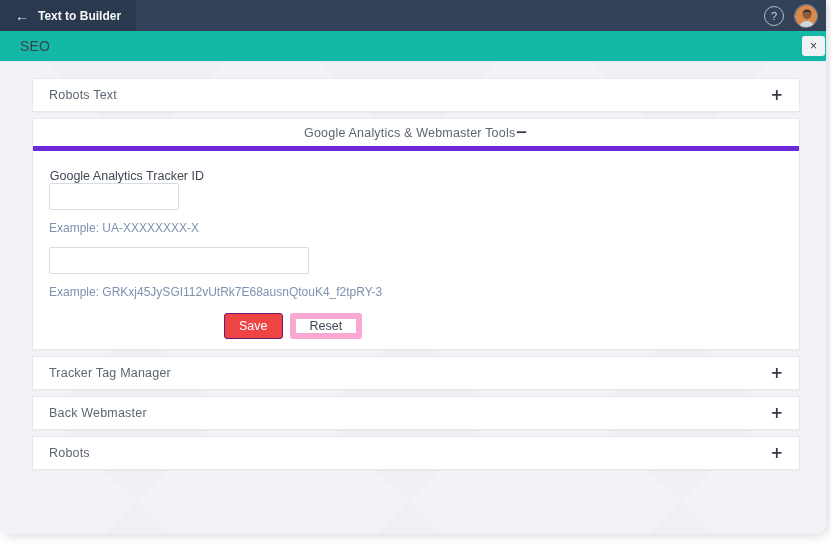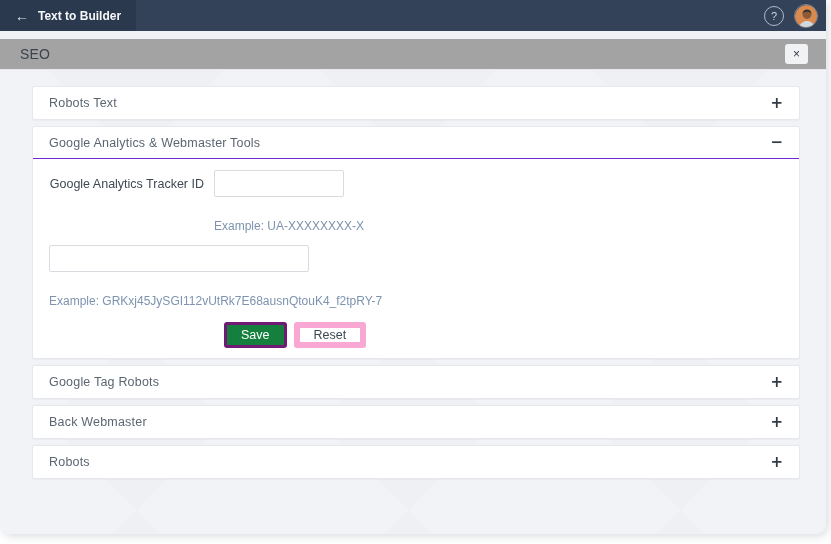--- a/index.html
+++ b/index.html
@@ -38,25 +38,24 @@
     font-size: 11px; line-height: 18px; text-align: center;
     cursor: pointer; background: transparent;
   }
   .avatar {
     width: 24px; height: 24px; border-radius: 50%;
     overflow: hidden; cursor: pointer; display: block;
     border: 1px solid rgba(255,255,255,.35);
   }
   
   .page-header {
-    height: 31px; background: #a3a3a3;
+    height: 31px; background: #14b8a6;
     display: flex; align-items: center; justify-content: space-between;
-    padding: 0 18px 0 20px;
+    padding: 0 1px 0 20px;
     border-bottom: 1px solid #e7e9ec;
-    margin-top: 8px;
   }
   .page-title { font-size: 14px; color: #3b4350; letter-spacing: .2px; }
   .close-btn {
     width: 23px; height: 20px; border: none; border-radius: 3px;
     background: #f1f2f4; color: #333a44; font-size: 12px; line-height: 20px;
     cursor: pointer; text-align: center;
   }
   
   .content {
     position: relative;
@@ -77,43 +76,43 @@
   }
   .panel-head {
     height: 32px; display: flex; align-items: center; justify-content: space-between;
     padding: 0 16px; cursor: pointer;
   }
   .panel-title { font-size: 12.5px; color: #5c6672; letter-spacing: .2px; }
   .toggle-icon {
     font-size: 15px; font-weight: bold; color: #323a45; line-height: 1;
     font-family: "DejaVu Sans", sans-serif;
   }
-  .panel.expanded .panel-head { border-bottom: 1px solid #6d28d9; }
+  .panel.expanded .panel-head { border-bottom: 5px solid #6d28d9; justify-content: center; }
   .panel-body { padding: 11px 16px 10px 16px; }
-  .form-row { display: flex; align-items: flex-start; }
+  .form-row { display: flex; align-items: flex-start; flex-direction: column; }
   .form-label {
     width: 165px; text-align: right; padding-right: 10px; padding-top: 7px;
     font-size: 12.5px; color: #3f4document9; color: #3f4854;
   }
   .field-col { display: flex; flex-direction: column; }
   .text-input {
     height: 27px; border: 1px solid #d8dce1; border-radius: 2px;
     background: #fff; padding: 0 8px; font-size: 12px; color: #333;
     outline: none;
   }
   .input-sm { width: 130px; }
   .input-lg { width: 260px; }
-  .hint { margin-top: 22px; font-size: 12px; color: #7d93af; height: 14px; }
+  .hint { margin-top: 11px; font-size: 12px; color: #7d93af; height: 14px; }
   .row-gap { height: 12px; }
   .btn-row { margin-left: 175px; margin-top: 14px; display: flex; gap: 7px; }
   .btn {
     height: 26px; padding: 0 14px; font-size: 12.5px; border-radius: 3px;
     cursor: pointer;
   }
-  .btn-primary { background: #15803d; border: 3px solid #701a75; color: #ffffff; }
+  .btn-primary { background: #ef4444; border: 1px solid #701a75; color: #ffffff; }
   .btn-secondary { background: #ffffff; border: 6px solid #f9a8d4; color: #3e4754; }
 </style>
 </head>
 <body>
 
 <div class="card">
 
   <div class="topbar">
     <button class="back-btn">
       <span class="back-arrow">←</span>
@@ -159,35 +158,35 @@
             <input class="text-input input-sm" type="text" value="" style="">
             <div class="hint">Example: UA-XXXXXXXX-X</div>
           </div>
         </div>
 
         <div class="row-gap"></div>
 
         <div class="form-row">
           <div class="field-col">
             <input class="text-input input-lg" type="text" value="" style="">
-            <div class="hint">Example: GRKxj45JySGI112vUtRk7E68ausnQtouK4_f2tpRY-7</div>
+            <div class="hint">Example: GRKxj45JySGI112vUtRk7E68ausnQtouK4_f2tpRY-3</div>
           </div>
         </div>
 
         <div class="btn-row">
           <button class="btn btn-primary">Save</button>
           <button class="btn btn-secondary">Reset</button>
         </div>
 
       </div>
     </div>
 
     <div class="panel">
       <div class="panel-head">
-        <span class="panel-title">Google Tag Robots</span>
+        <span class="panel-title">Tracker Tag Manager</span>
         <span class="toggle-icon">+</span>
       </div>
     </div>
 
     <div class="panel">
       <div class="panel-head">
         <span class="panel-title">Back Webmaster</span>
         <span class="toggle-icon">+</span>
       </div>
     </div>

